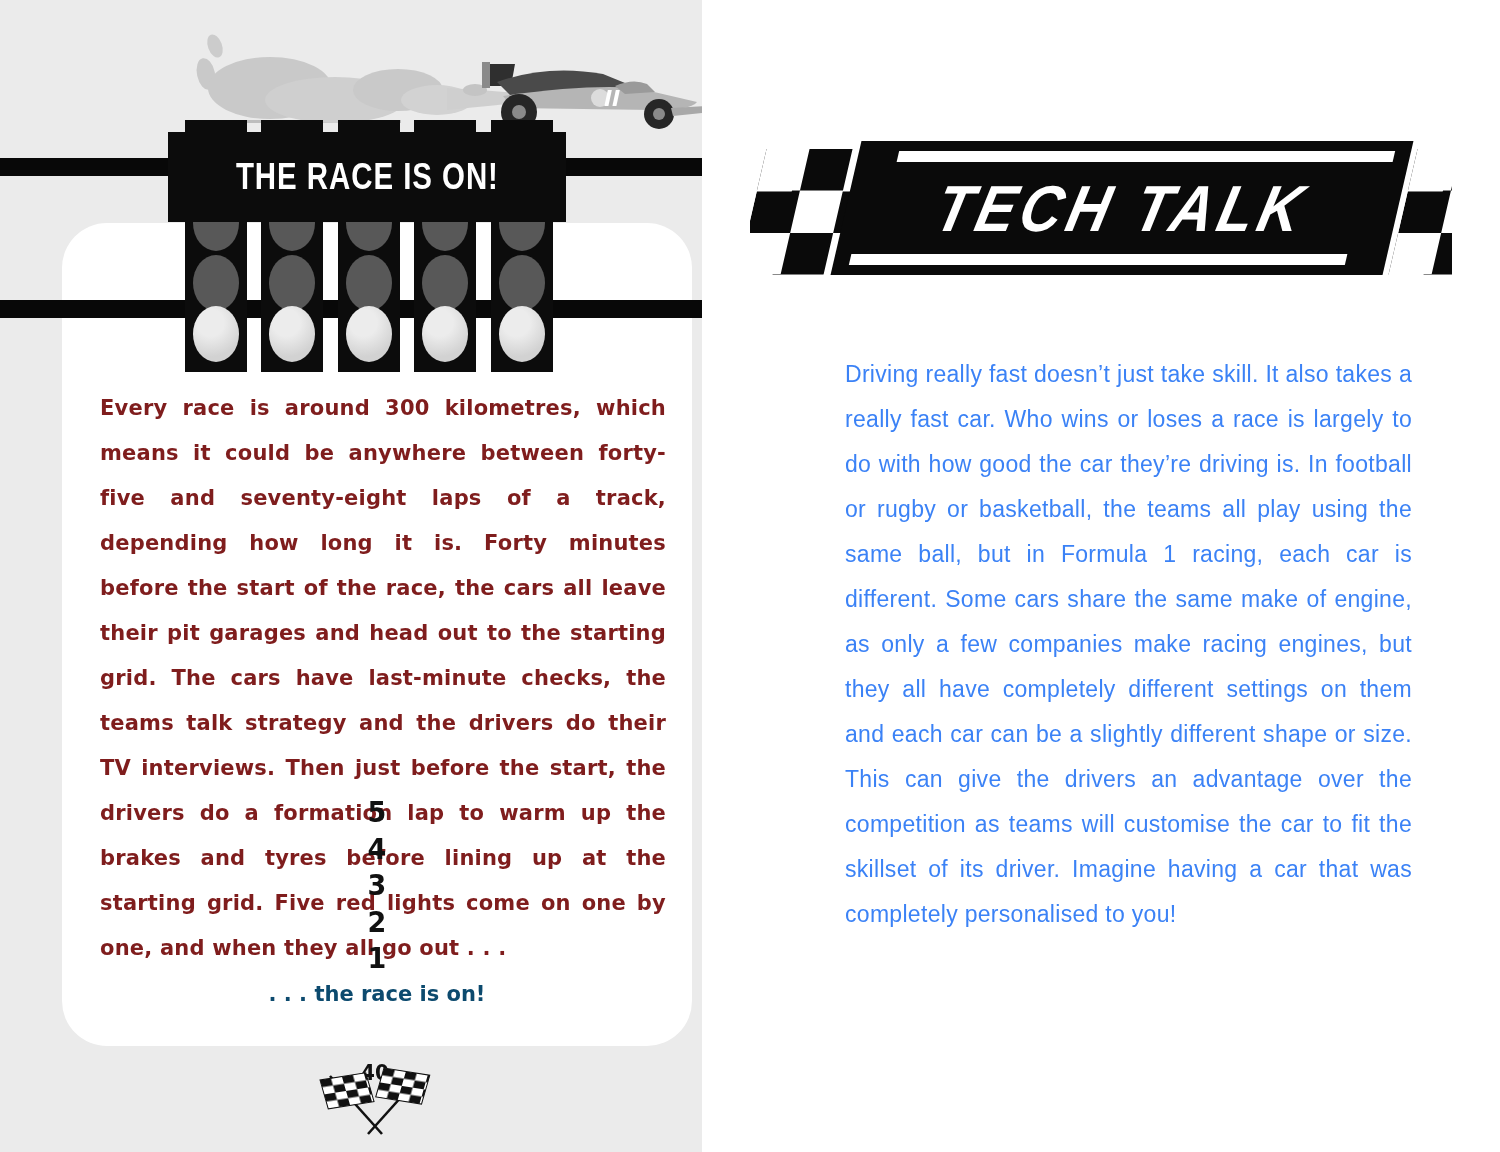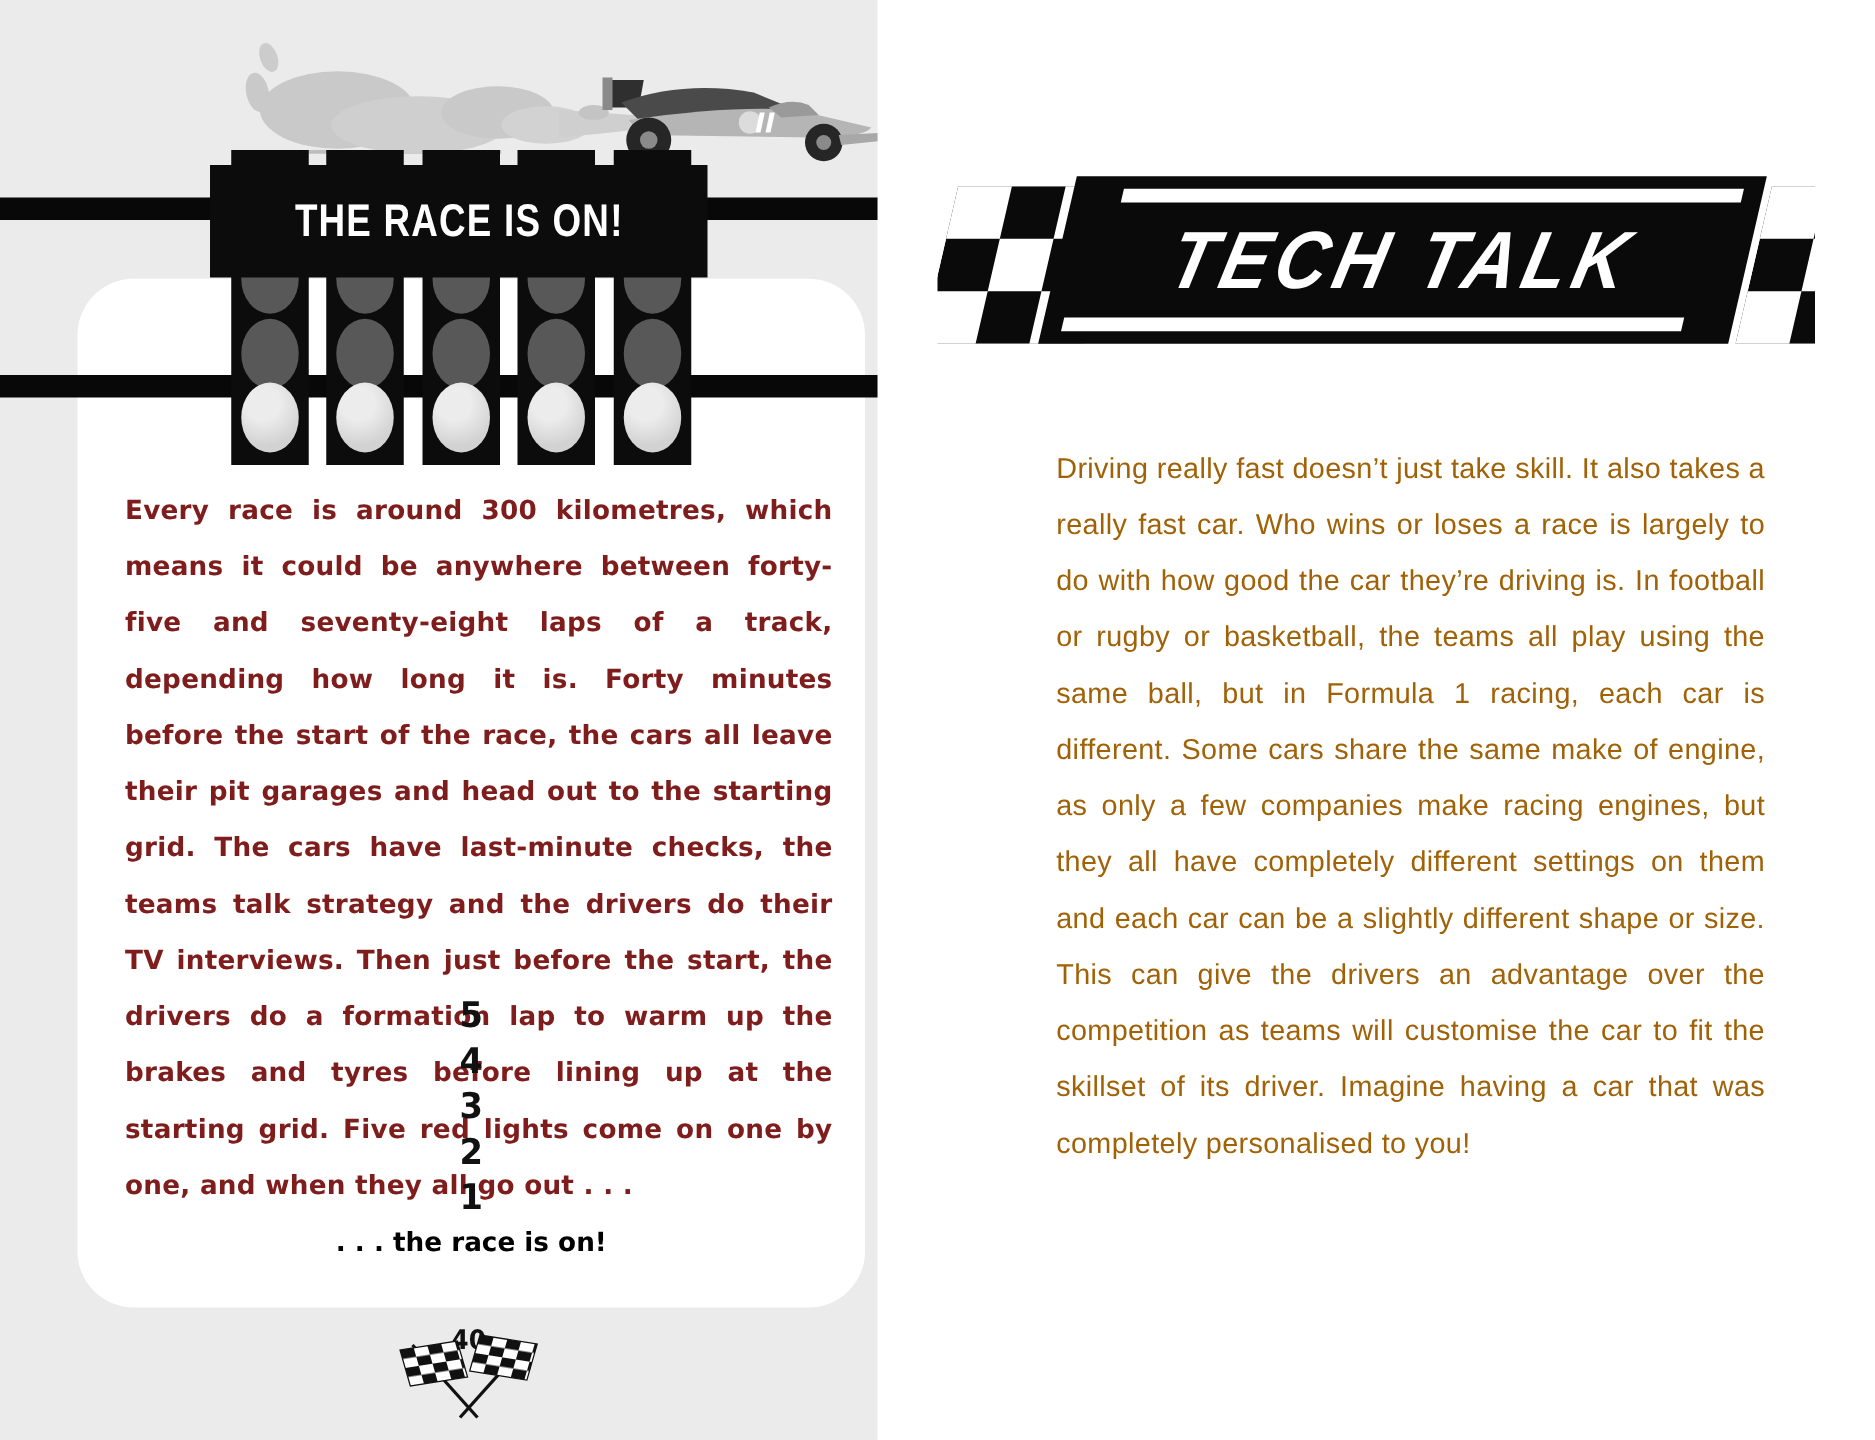--- a/index.html
+++ b/index.html
@@ -33,21 +33,21 @@
         font-size:31px;letter-spacing:1px;transform:scale(.95,1.18);white-space:nowrap;}
 
   
   .body-left{position:absolute;left:100px;top:386px;width:566px;z-index:5;
         font-size:21px;line-height:45px;font-weight:600;color:#7f1d1d;
         text-align:justify;letter-spacing:.2px;}
   .countdown{position:absolute;left:62px;top:795px;width:630px;z-index:5;text-align:center;}
   .countdown-number{font-size:27px;font-weight:800;line-height:36.5px;color:#111;
         transform:scaleY(1.05);}
   .race-on{position:absolute;left:62px;top:982px;width:630px;z-index:5;text-align:center;
-        font-size:21px;font-weight:600;color:#000000;}
+        font-size:21px;font-weight:600;color:#0c4a6e;}
 
   
   .footer{position:absolute;top:1052px;width:750px;left:0;height:95px;z-index:5;}
   .footer .pgnum{position:absolute;left:0;width:100%;top:8px;text-align:center;
         font-weight:800;font-size:20px;color:#111;transform:scaleY(1.08);}
   .footer svg{position:absolute;left:50%;transform:translateX(-50%);top:6px;}
 
   
   .banner-zone{position:absolute;left:0;top:141px;width:750px;height:136px;}
   .checker{position:absolute;top:8px;height:126px;transform:skewX(-13deg);
@@ -60,21 +60,21 @@
   .banner-stripe{position:absolute;height:11px;background:#ffffff;}
   .banner-stripe.s-top{top:10px;left:40px;right:16px;}
   .banner-stripe.s-bot{bottom:10px;left:16px;right:40px;}
   .banner-title{color:#ffffff;font-family:"Liberation Sans",sans-serif;font-weight:900;
         font-style:italic;font-size:58px;letter-spacing:5px;transform:scaleY(1.12);
         white-space:nowrap;}
 
   
   .body-right{position:absolute;left:95px;top:352px;width:567px;
         font-family:"Liberation Sans",sans-serif;font-size:23px;line-height:45px;
-        color:#a16207;text-align:justify;letter-spacing:.3px;}
+        color:#3b82f6;text-align:justify;letter-spacing:.3px;}
 </style>
 </head>
 <body>
 
 <div class="spread">
 
   <div class="page page-left">
 
     <svg style="position:absolute;left:185px;top:28px;z-index:2;" width="530" height="112" viewBox="0 0 530 112">
       <g>

